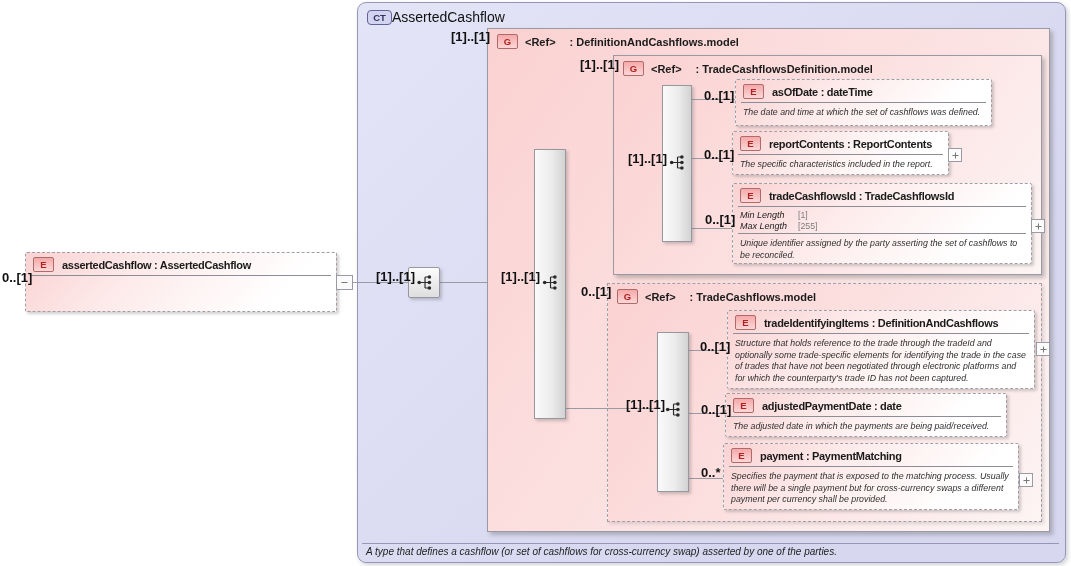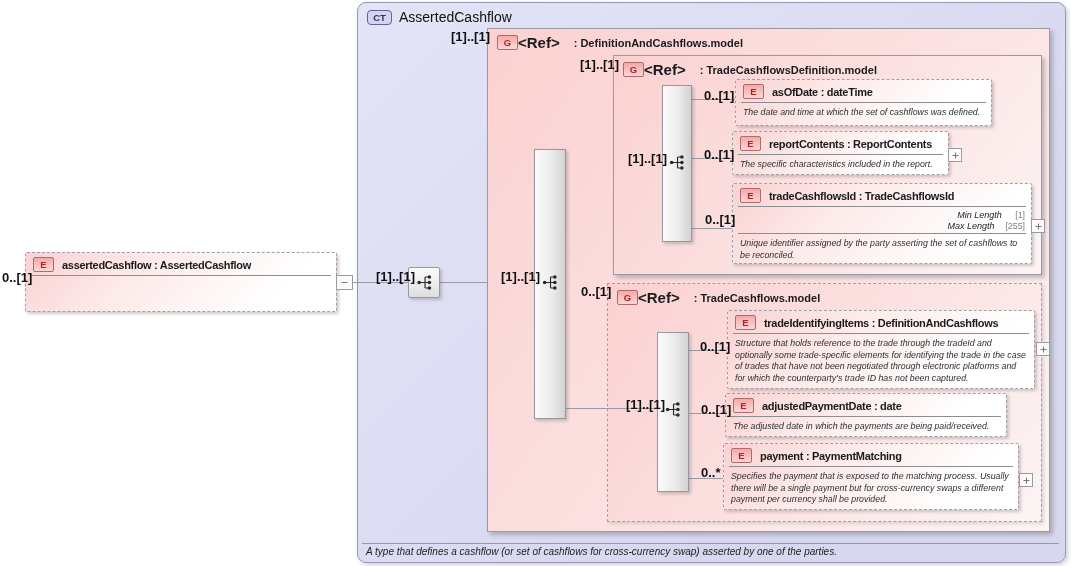--- a/index.html
+++ b/index.html
@@ -31,42 +31,42 @@
     border:1px dashed #9f9fa8;box-shadow:2px 2px 3px rgba(90,90,90,.28);
   }
   .el-head{display:flex;align-items:center;gap:8px;padding:4px 6px 2px 7px;}
   .el-title{font-size:11px;font-weight:bold;color:#1a1a1a;letter-spacing:-0.3px;white-space:nowrap;}
   .el-sep{height:1px;background:#8d8d96;margin:1px 5px 2px 5px;}
   .el-ann{
     font-size:8.8px;font-style:italic;color:#2f2f2f;line-height:11.5px;
     padding:2px 6px 3px 7px;
   }
   .facets{padding:1px 6px 1px 7px;}
-  .facet-row{display:flex;line-height:10.5px;justify-content:flex-end;}
+  .facet-row{display:flex;line-height:10.5px;}
   .facet-label{font-size:9px;font-style:italic;color:#222;width:58px;}
   .facet-value{font-size:8.8px;color:#7d7d7d;}
   
   .ct-box{
     position:absolute;border:1px solid #9697b8;border-radius:9px;
     background:linear-gradient(135deg,#e4e4f7 0%,#d7d8f0 70%);
     box-shadow:2px 2px 4px rgba(100,100,120,.30);z-index:0;
   }
-  .ct-head{display:flex;align-items:center;gap:7px;padding:6px 0 0 9px;}
+  .ct-head{display:flex;align-items:center;padding:6px 0 0 9px;}
   .ct-title{font-size:14px;font-weight:normal;color:#111;}
   .ct-footer-line{position:absolute;height:1px;background:#9697b8;}
   .ct-footer{
     position:absolute;font-size:10px;font-style:italic;color:#222;white-space:nowrap;
   }
   .group-box{position:absolute;z-index:2;
     background:linear-gradient(125deg,#fbd1d1 0%,#fce3e3 55%,#fdf4f4 100%);
   }
   .group-solid{border:1px solid #9a9aa5;box-shadow:3px 3px 4px rgba(90,90,90,.35);}
   .group-dashed{border:1px dashed #9f9fa8;box-shadow:2px 2px 3px rgba(120,120,120,.22);}
   .group-head{display:flex;align-items:center;padding:5px 0 0 9px;}
-  .group-ref{font-size:15px;font-weight:bold;color:#1a1a1a;white-space:nowrap;}
+  .group-ref{font-size:11px;font-weight:bold;color:#1a1a1a;margin-left:7px;white-space:nowrap;}
   .group-model{font-size:11px;font-weight:bold;color:#1a1a1a;margin-left:14px;white-space:nowrap;}
   
   .seq-icon{
     position:absolute;z-index:5;display:flex;align-items:center;justify-content:center;
     background:linear-gradient(180deg,#fcfcfc 0%,#dedede 100%);
     border:1px solid #97979f;box-shadow:2px 2px 3px rgba(90,90,90,.3);border-radius:2px;
   }
   .seq-bar{
     position:absolute;z-index:5;
     background:linear-gradient(90deg,#fafafa 0%,#ececec 55%,#d2d2d2 100%);

